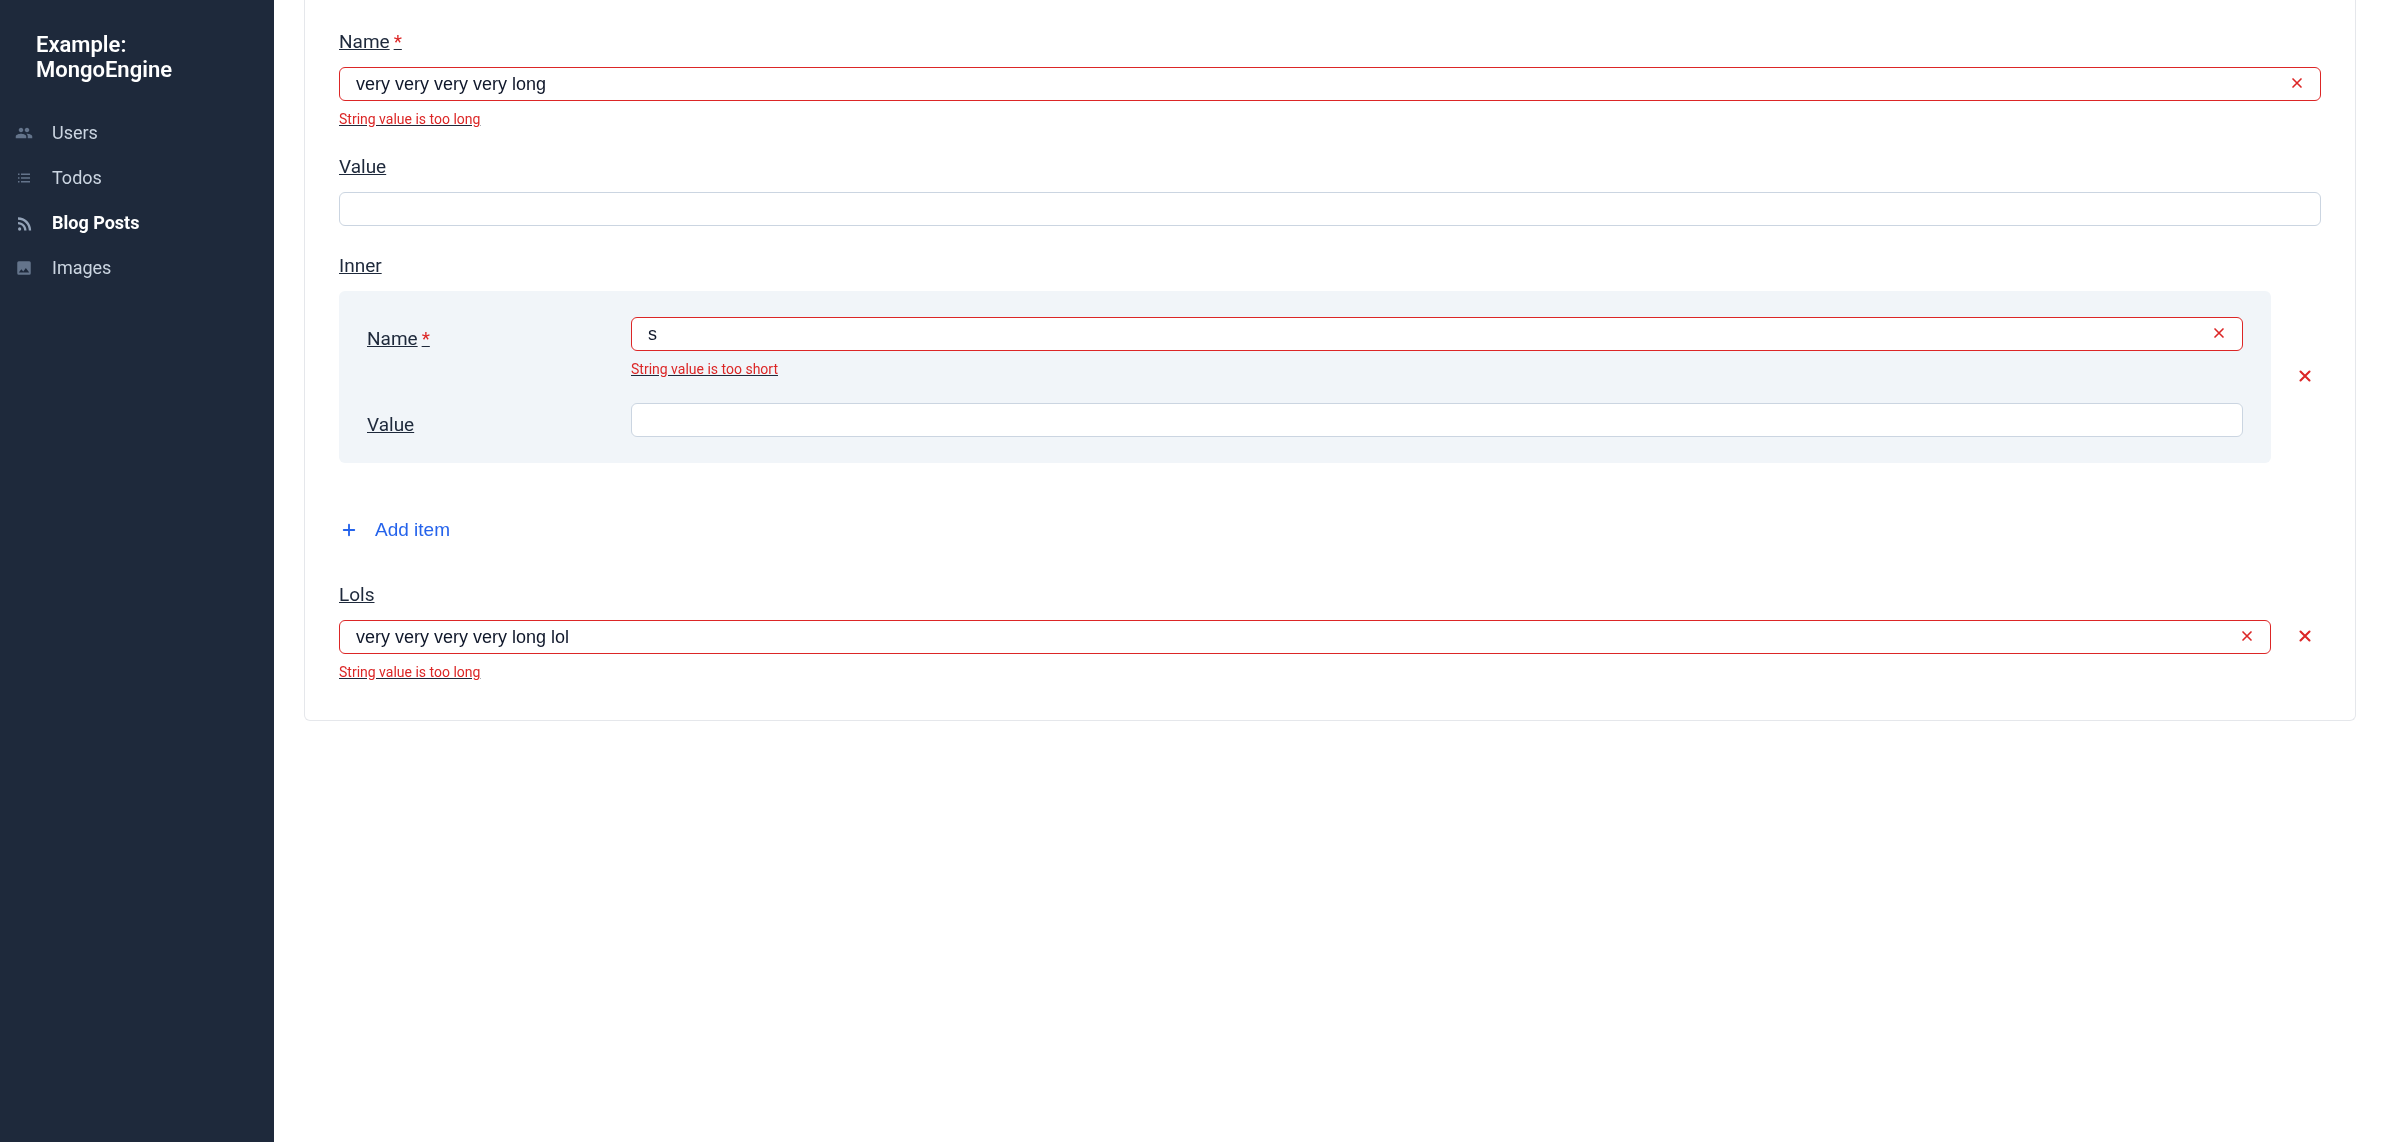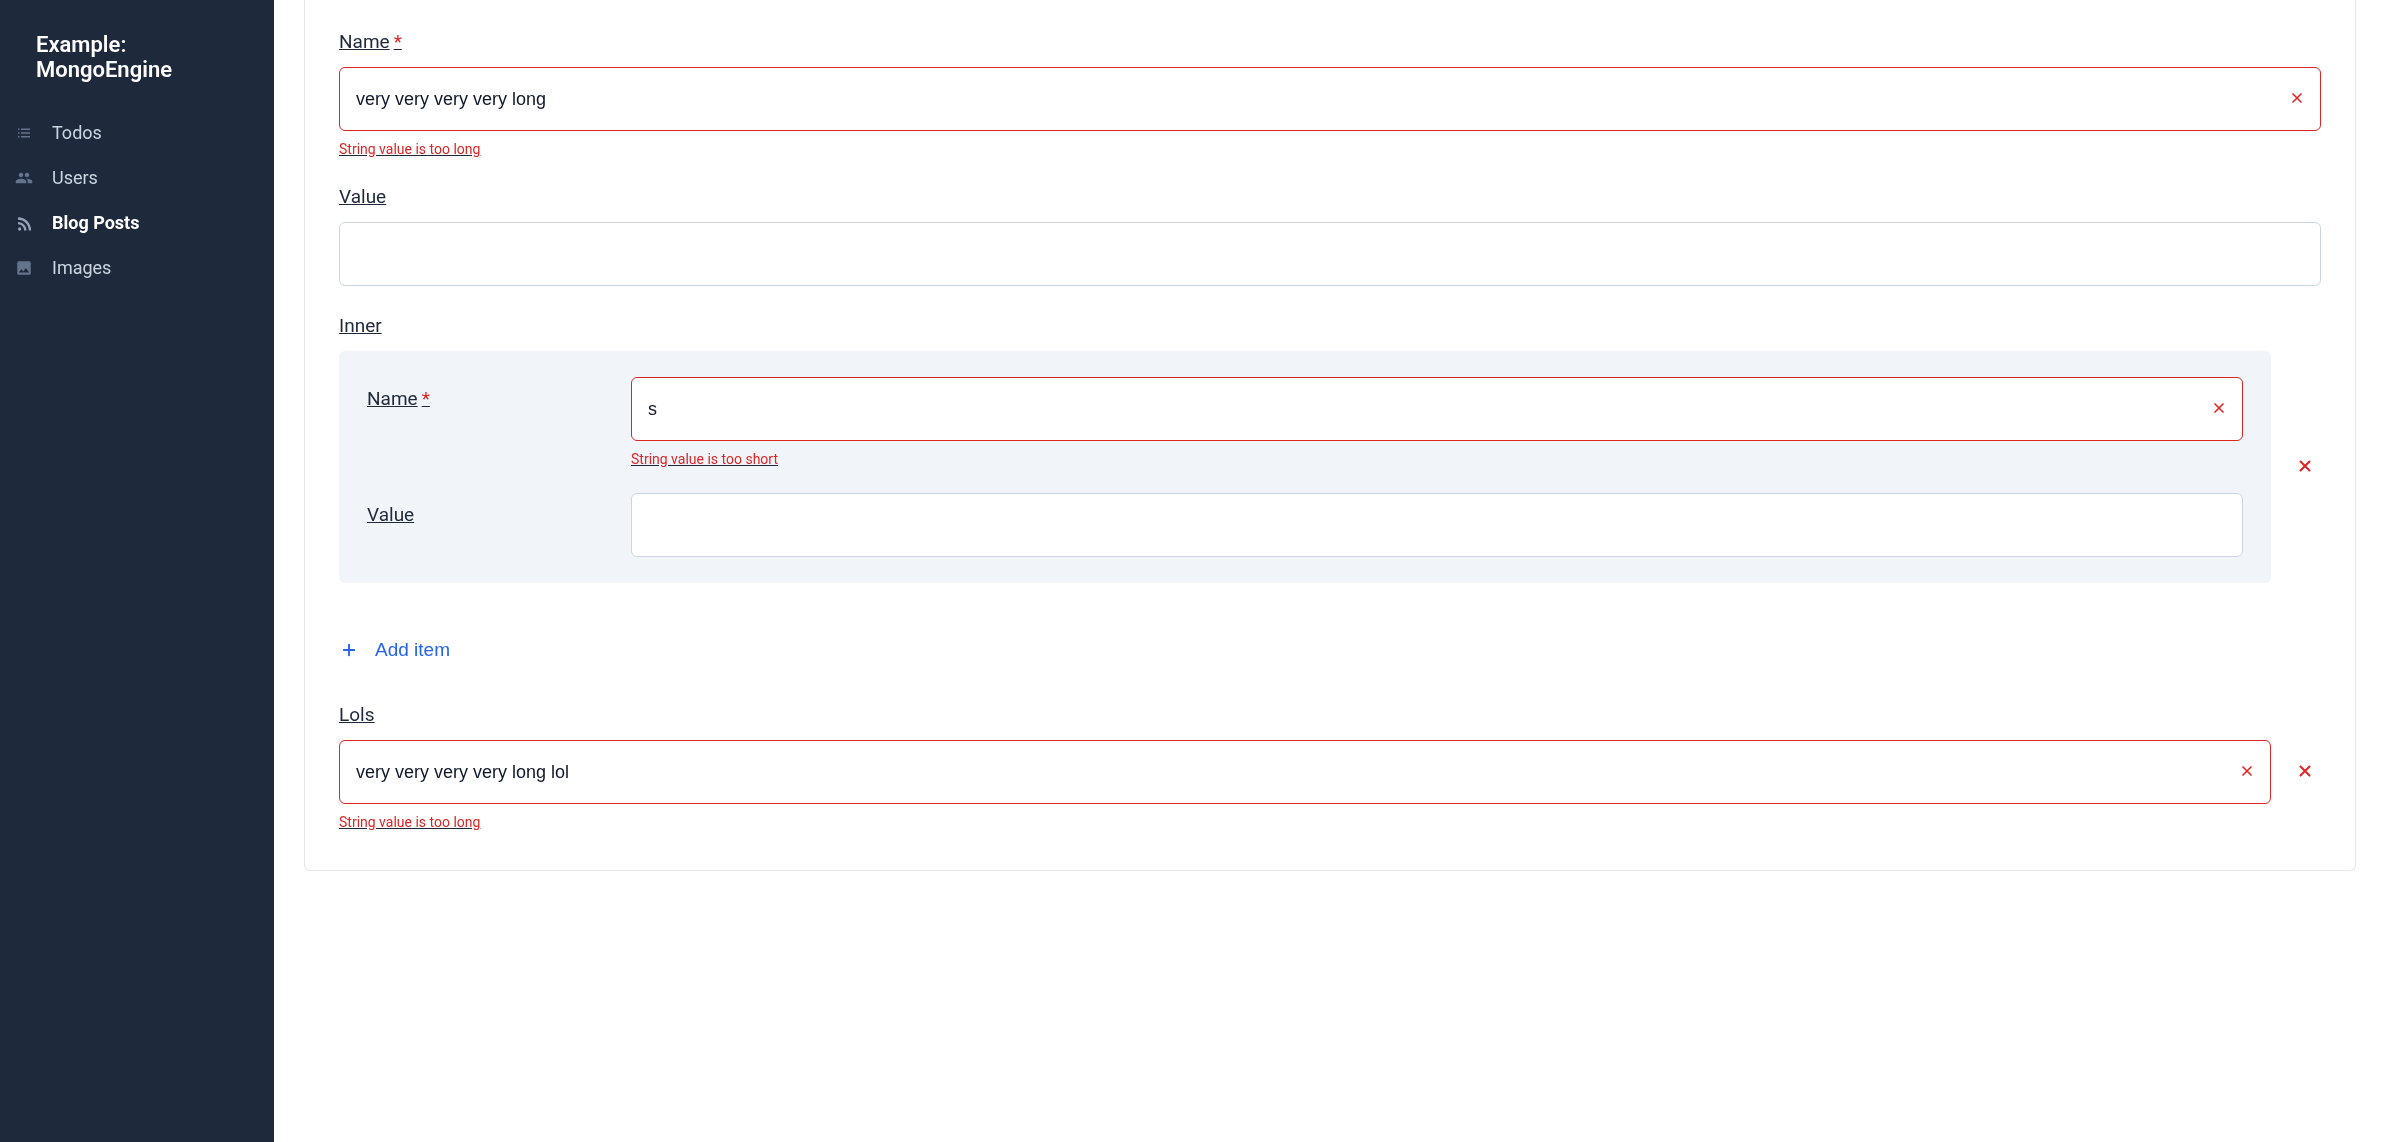--- a/index.html
+++ b/index.html
@@ -67,21 +67,21 @@
   .field-label {
     font-size: 19px;
     color: #1e293b;
     margin-bottom: 14px;
     display: block;
   }
   .req { color: #dc2626; margin-left: 4px; }
   .input-wrap { position: relative; }
   .text-input {
     width: 100%;
-    height: 64px;
+    height: 34px;
     border: 1px solid #cbd5e1;
     border-radius: 6px;
     padding: 0 44px 0 16px;
     font-size: 18px;
     color: #0f172a;
     background: #fff;
   }
   .text-input.invalid { border-color: #dc2626; }
   .clear-btn {
     position: absolute;
@@ -168,32 +168,32 @@
 </style>
 </head>
 <body>
 
 <aside class="sidebar">
   <div class="brand">Example: MongoEngine</div>
   <ul class="nav-list">
     <li class="nav-item">
       <span class="icon">
         <svg viewBox="0 0 24 24">
-            <path d="M4 6h2v2H4V6zm4 0h12v2H8V6zM4 11h2v2H4v-2zm4 0h12v2H8v-2zM4 16h2v2H4v-2zm4 0h12v2H8v-2z"></path>
-          </svg>
-      </span>
-      <span>Todos</span>
+            <path d="M16 11c1.66 0 3-1.34 3-3s-1.34-3-3-3-3 1.34-3 3 1.34 3 3 3zm-8 0c1.66 0 3-1.34 3-3S9.66 5 8 5 5 6.34 5 8s1.34 3 3 3zm0 2c-2.33 0-7 1.17-7 3.5V19h14v-2.5C15 14.17 10.33 13 8 13zm8 0c-.29 0-.62.02-.97.05 1.16.84 1.97 1.97 1.97 3.45V19h6v-2.5c0-2.33-4.67-3.5-7-3.5z"></path>
+          </svg>
+      </span>
+      <span>Users</span>
     </li>
     <li class="nav-item">
       <span class="icon">
         <svg viewBox="0 0 24 24">
-            <path d="M16 11c1.66 0 3-1.34 3-3s-1.34-3-3-3-3 1.34-3 3 1.34 3 3 3zm-8 0c1.66 0 3-1.34 3-3S9.66 5 8 5 5 6.34 5 8s1.34 3 3 3zm0 2c-2.33 0-7 1.17-7 3.5V19h14v-2.5C15 14.17 10.33 13 8 13zm8 0c-.29 0-.62.02-.97.05 1.16.84 1.97 1.97 1.97 3.45V19h6v-2.5c0-2.33-4.67-3.5-7-3.5z"></path>
-          </svg>
-      </span>
-      <span>Users</span>
+            <path d="M4 6h2v2H4V6zm4 0h12v2H8V6zM4 11h2v2H4v-2zm4 0h12v2H8v-2zM4 16h2v2H4v-2zm4 0h12v2H8v-2z"></path>
+          </svg>
+      </span>
+      <span>Todos</span>
     </li>
     <li class="nav-item active">
       <span class="icon">
         <svg viewBox="0 0 24 24">
             <path d="M6.18 17.82a2.18 2.18 0 1 1 0 4.36 2.18 2.18 0 0 1 0-4.36zM4 4.44v3.11c7.97 0 14.44 6.47 14.44 14.44h3.12C21.56 12.3 13.7 4.44 4 4.44zm0 6.22v3.11c4.54 0 8.22 3.68 8.22 8.22h3.11c0-6.26-5.07-11.33-11.33-11.33z"></path>
           </svg>
       </span>
       <span>Blog Posts</span>
     </li>
     <li class="nav-item">

